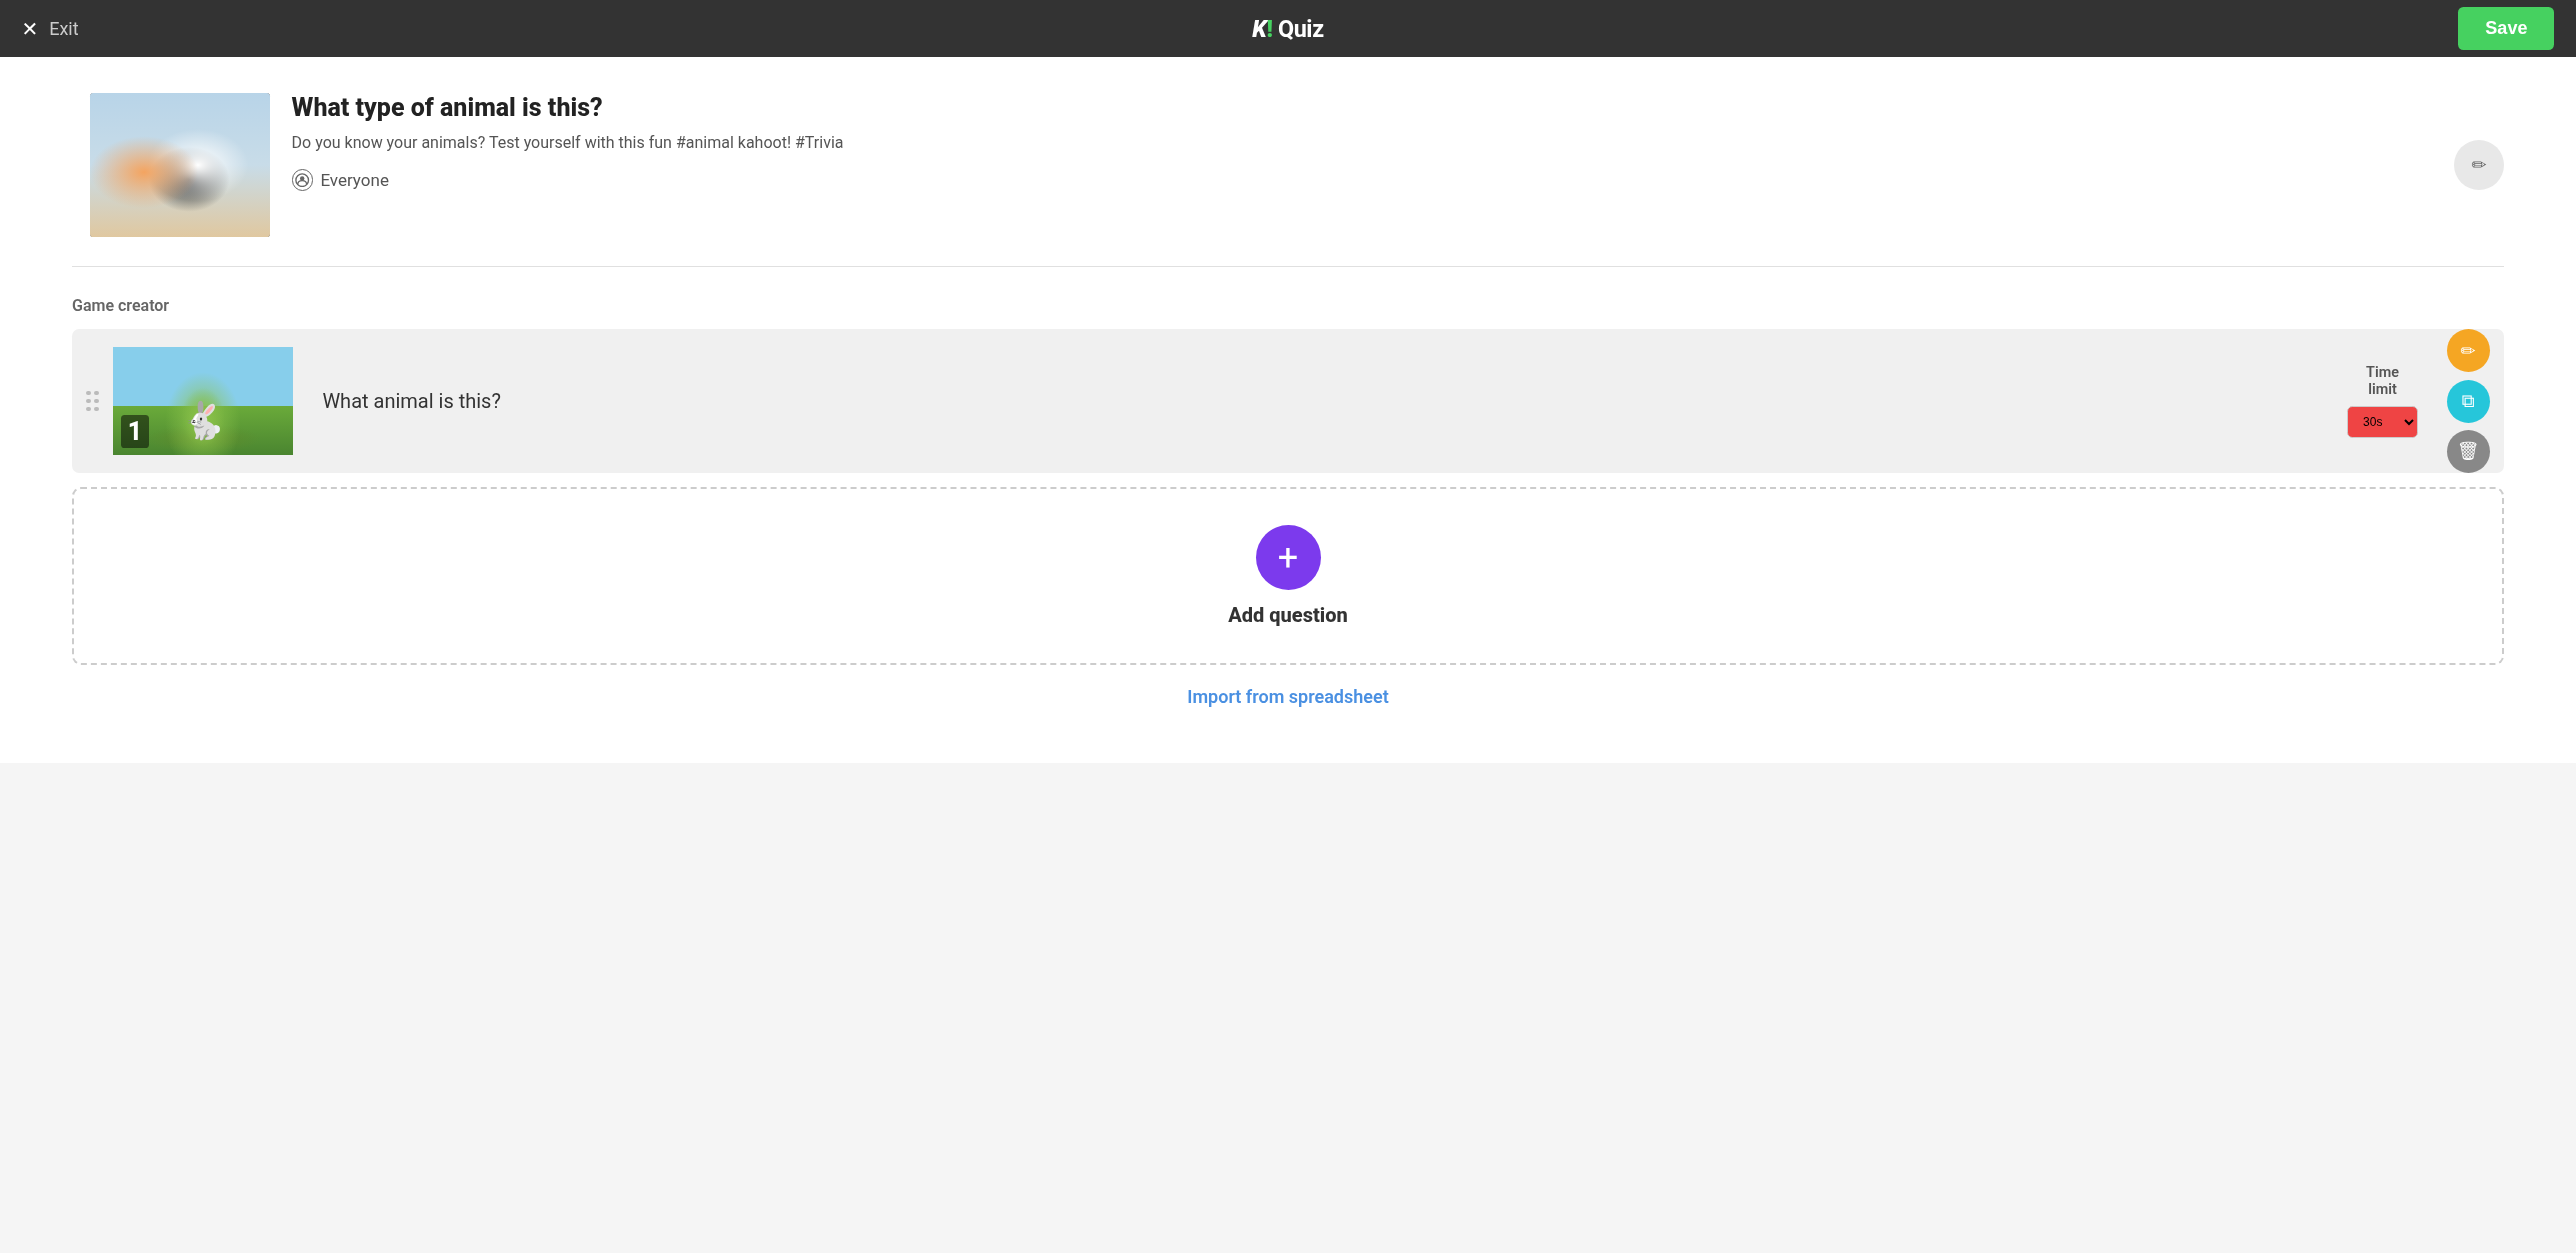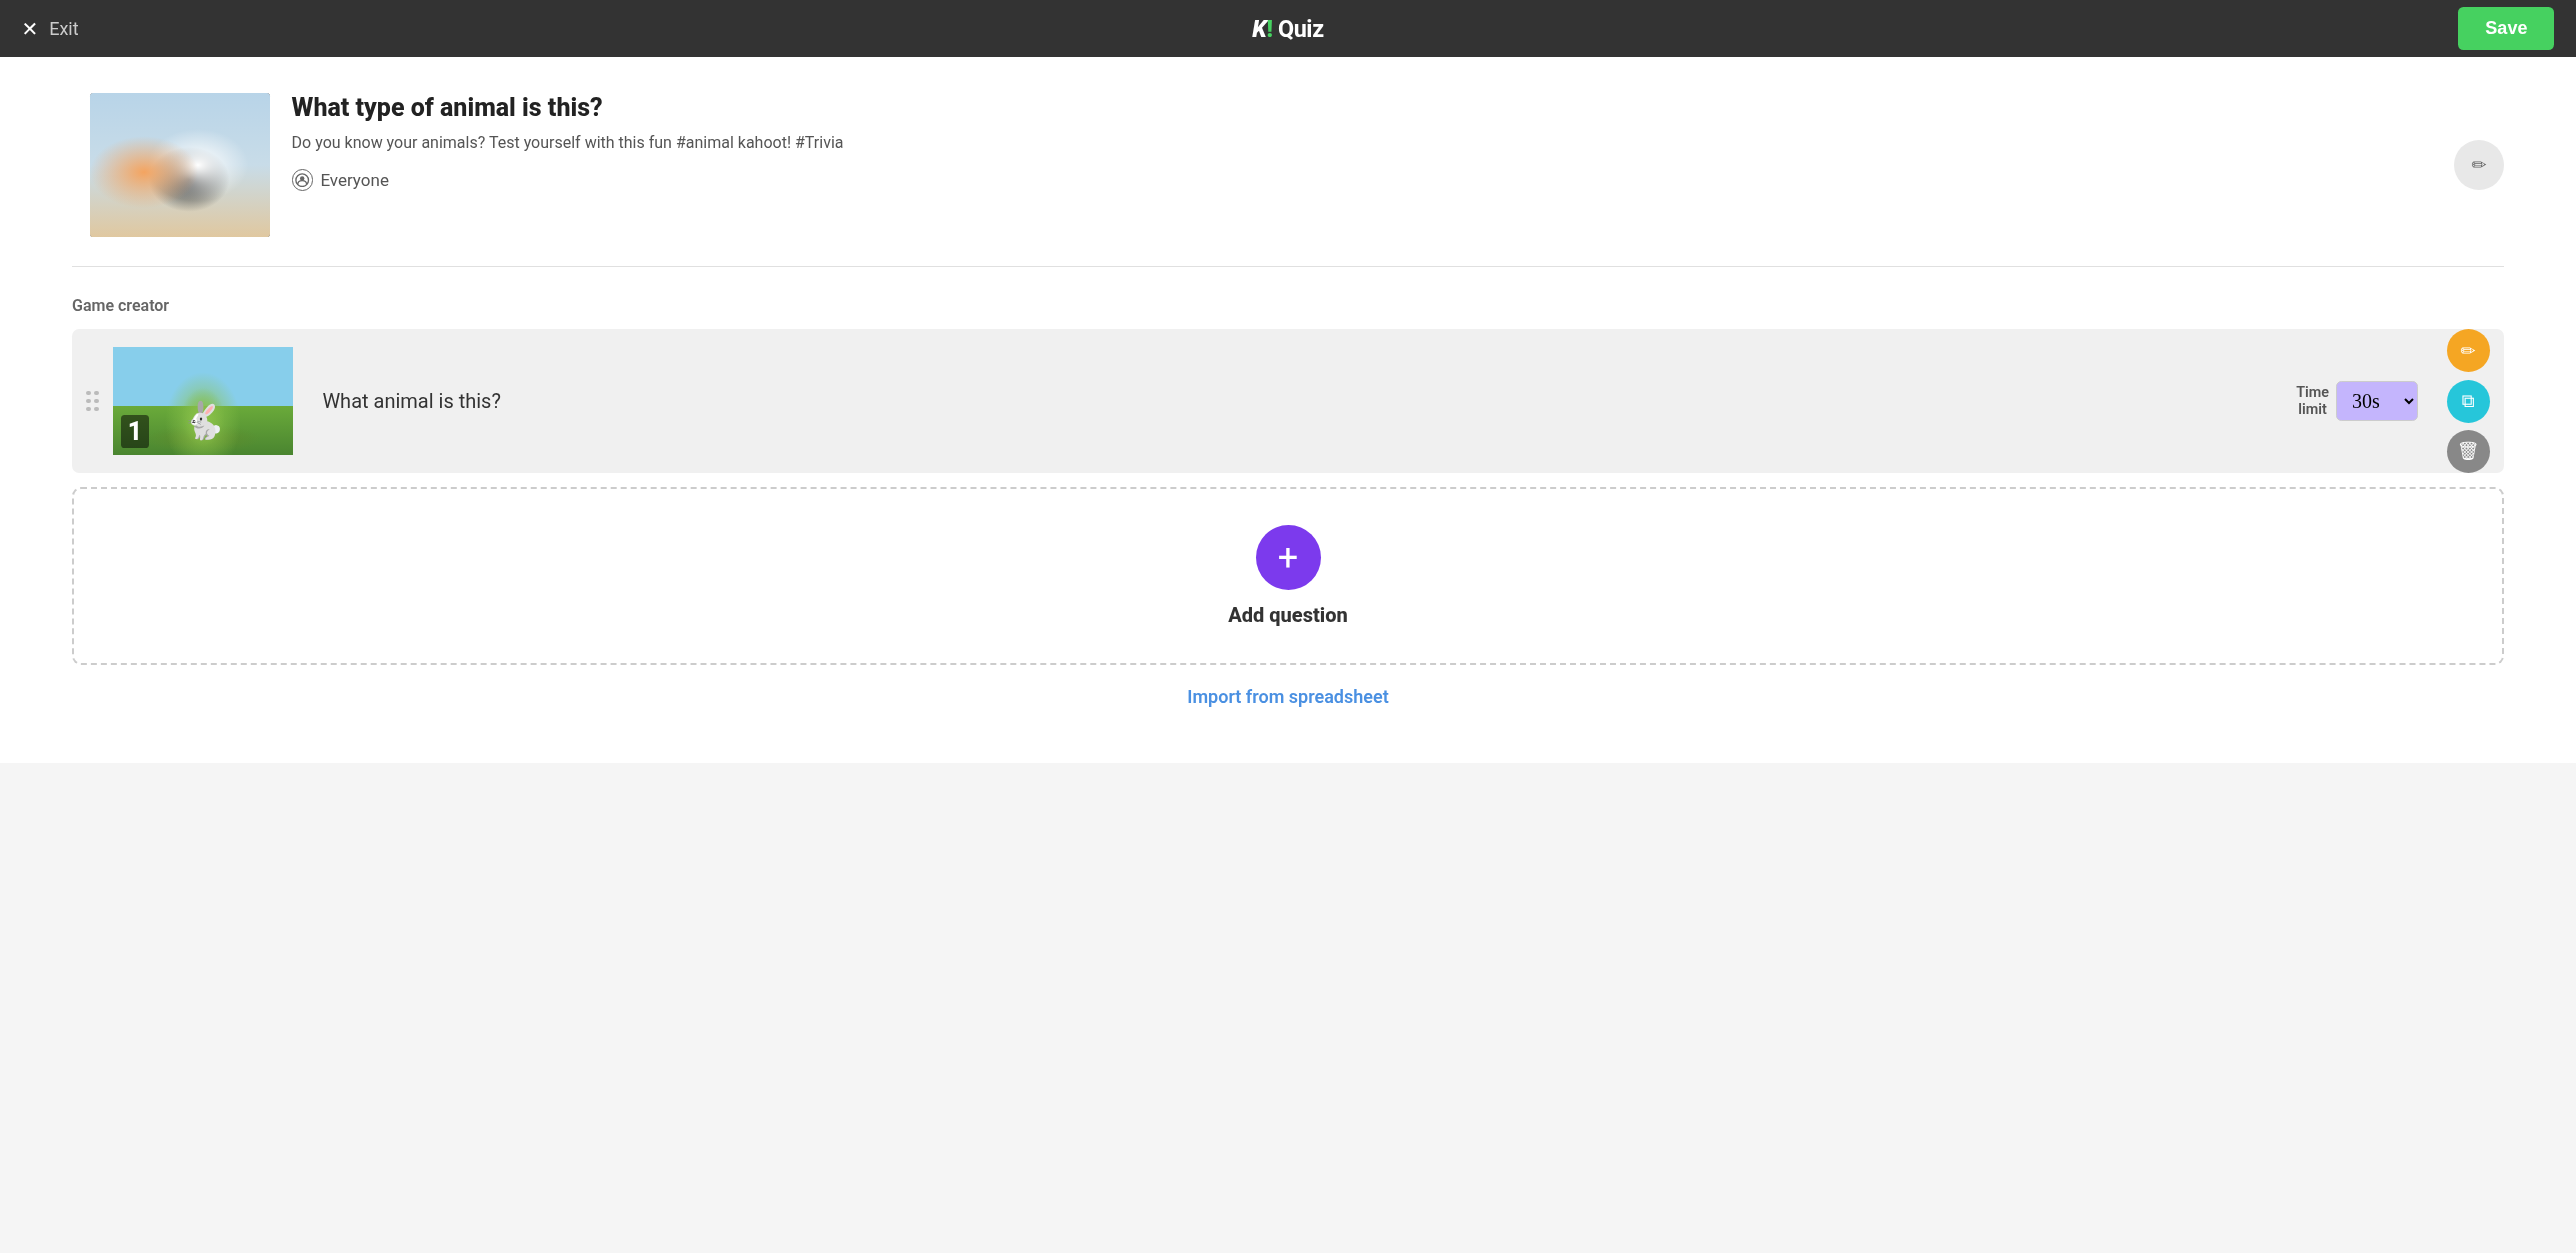--- a/index.html
+++ b/index.html
@@ -234,42 +234,41 @@
       border-radius: 3.6px;
     }
     .question-text {
       flex: 1;
       font-size: 20px;
       color: #333;
       padding: 0 29px;
     }
     .time-limit-area {
       display: flex;
-      flex-direction: row;
+      flex-direction: column;
       align-items: center;
       gap: 7.2px;
       padding: 0 14.4px;
       flex-shrink: 0;
     }
     .time-limit-label {
       font-size: 14.4px;
       color: #555;
       font-weight: 600;
       text-align: center;
       line-height: 1.2;
     }
     .time-select {
       border: 1.8px solid #ccc;
       border-radius: 5.4px;
       padding: 7.2px 10.8px;
-      font-size: 20px;
-      background: #c4b5fd;
+      font-size: 12px;
+      background: #ef4444;
       cursor: pointer;
       appearance: auto;
-      font-family: Liberation Serif, serif;
     }
     .question-actions {
       display: flex;
       flex-direction: column;
       gap: 7.2px;
       padding: 0 14.4px;
       flex-shrink: 0;
     }
     .action-btn {
       width: 43px;

